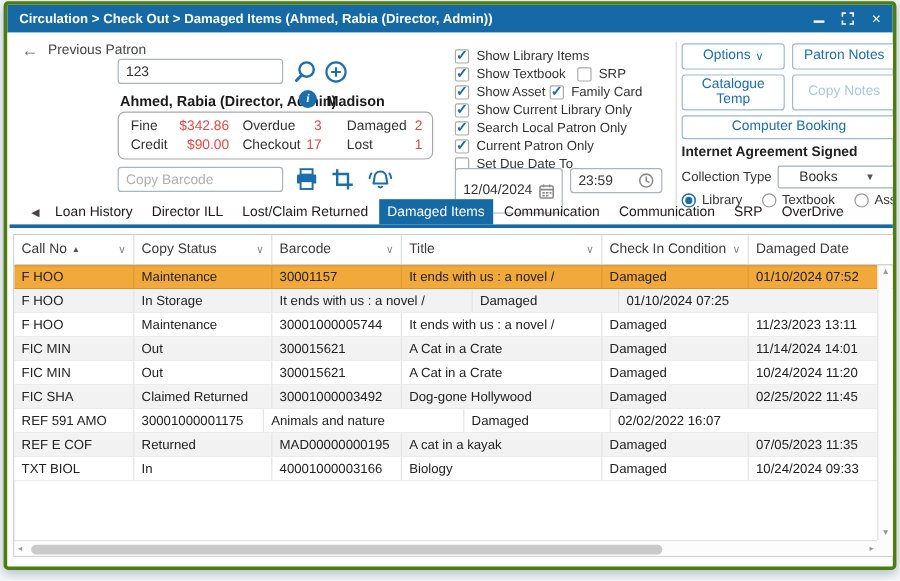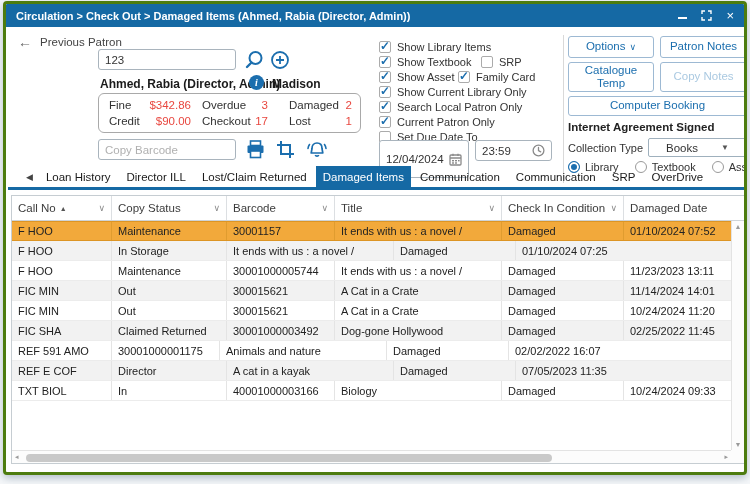--- a/index.html
+++ b/index.html
@@ -407,21 +407,22 @@
         </div>
         <div class="tr">
           <div class="td c0">REF 591 AMO</div>
           <div class="td c2">30001000001175</div>
           <div class="td c3">Animals and nature</div>
           <div class="td c4">Damaged</div>
           <div class="td c5">02/02/2022 16:07</div>
         </div>
         <div class="tr alt">
           <div class="td c0">REF E COF</div>
-          <div class="td c1">Director</div>
+          <div class="td c1">Returned</div>
+          <div class="td c2">MAD00000000195</div>
           <div class="td c3">A cat in a kayak</div>
           <div class="td c4">Damaged</div>
           <div class="td c5">07/05/2023 11:35</div>
         </div>
         <div class="tr">
           <div class="td c0">TXT BIOL</div>
           <div class="td c1">In</div>
           <div class="td c2">40001000003166</div>
           <div class="td c3">Biology</div>
           <div class="td c4">Damaged</div>

